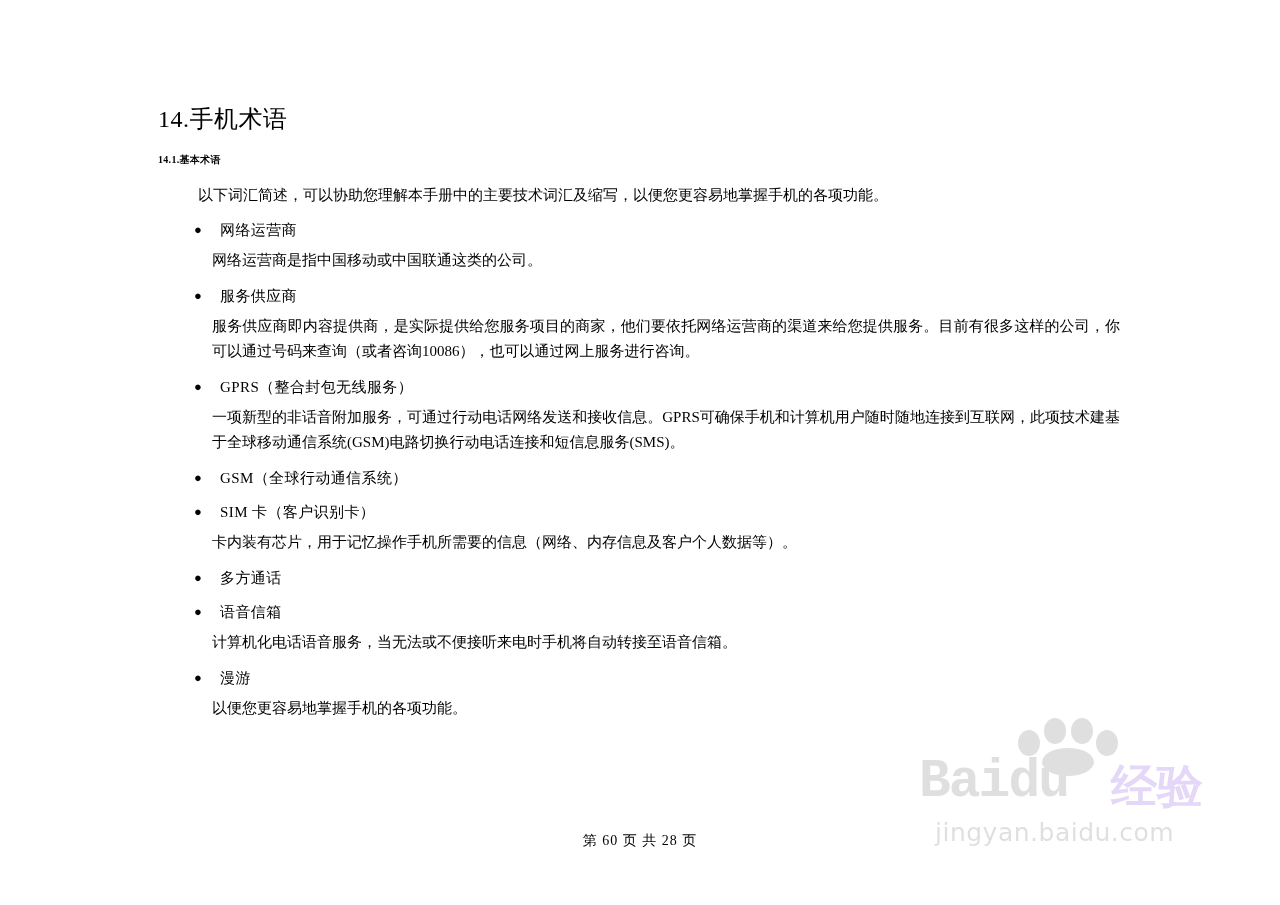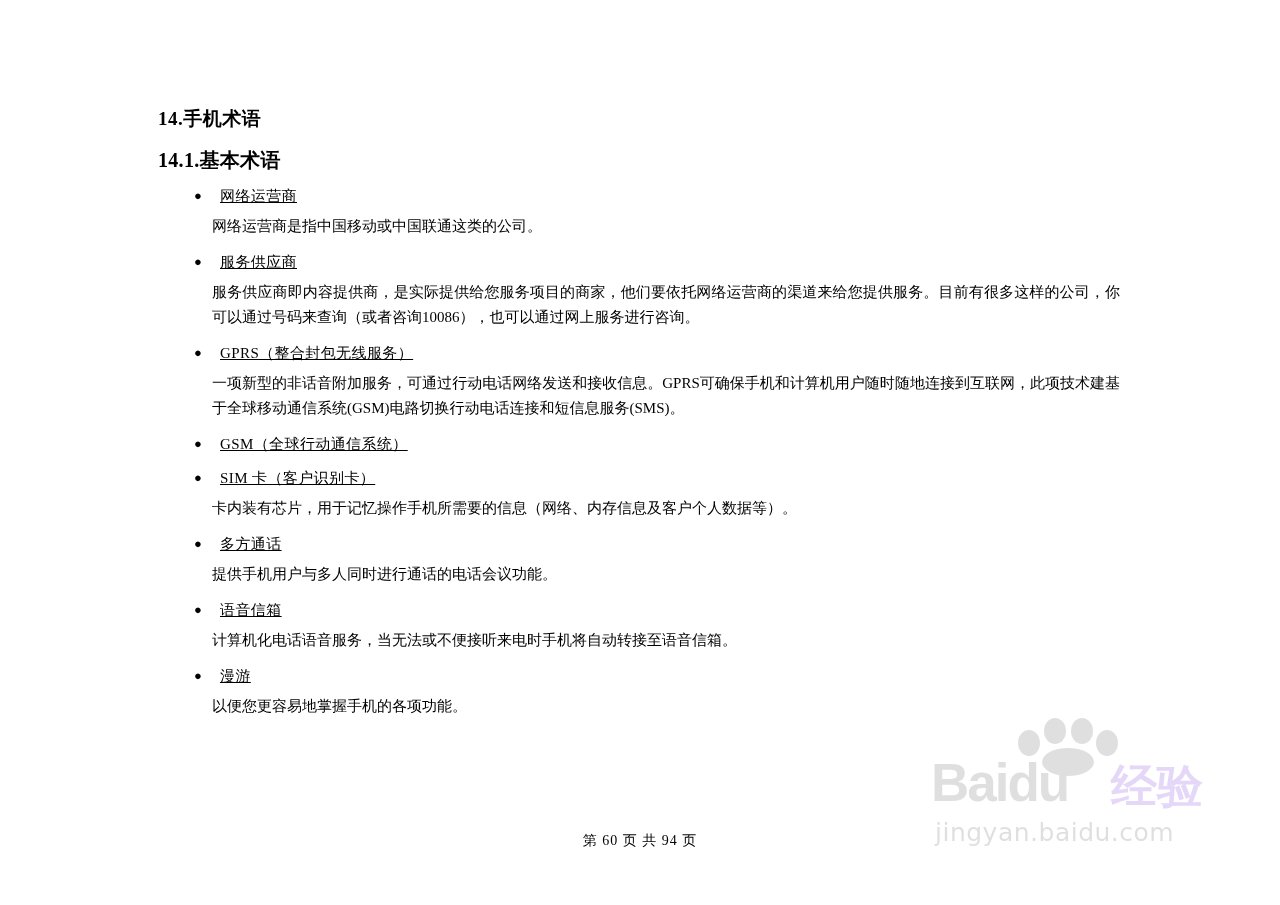--- a/index.html
+++ b/index.html
@@ -21,28 +21,28 @@
     height: 905px;
     box-sizing: border-box;
   }
   .content {
     position: absolute;
     left: 158px;
     top: 104px;
     width: 970px;
   }
   h1.chapter-title {
-    font-size: 19px;
-    font-weight: bold;
+    font-size: 24px;
+    font-weight: normal;
     margin: 0 0 0 0;
     line-height: 30px;
     letter-spacing: 0.5px;
   }
   h2.section-title {
-    font-size: 20px;
+    font-size: 10px;
     font-weight: bold;
     margin: 13px 0 0 0;
     line-height: 26px;
     letter-spacing: 0.3px;
   }
   p.intro {
     font-size: 15px;
     margin: 10px 0 0 40px;
     line-height: 24px;
   }
@@ -63,21 +63,20 @@
   }
   .bullet {
     position: absolute;
     left: -26px;
     top: 0px;
     font-size: 13px;
     line-height: 22px;
   }
   .term-label {
     letter-spacing: 0.4px;
-    text-decoration: underline;
   }
   .term-body {
     font-size: 15px;
     line-height: 25px;
     margin: 7px 8px 0 54px;
     text-align: justify;
   }
   .footer {
     position: absolute;
     left: 0;
@@ -92,23 +91,23 @@
     position: absolute;
     left: 915px;
     top: 718px;
     width: 320px;
     height: 135px;
     opacity: 0.18;
     pointer-events: none;
   }
   .wm-baidu {
     position: absolute;
-    left: 16px;
+    left: 4px;
     top: 34px;
-    font-family: Liberation Sans, sans-serif;
+    font-family: Liberation Mono, monospace;
     font-size: 53px;
     font-weight: bold;
     color: #555;
     letter-spacing: -2px;
   }
   .wm-cn {
     position: absolute;
     left: 196px;
     top: 38px;
     font-family: "DejaVu Sans", sans-serif;
@@ -147,20 +146,21 @@
   <div class="content">
 
     <h1 class="chapter-title">
       <span>14.</span><span>手机术语</span>
     </h1>
 
     <h2 class="section-title">
       <span>14.1.</span><span>基本术语</span>
     </h2>
 
+    <p class="intro">以下词汇简述，可以协助您理解本手册中的主要技术词汇及缩写，以便您更容易地掌握手机的各项功能。</p>
 
     <ul class="terms">
 
       <li class="term">
         <div class="term-head">
           <span class="bullet">●</span>
           <span class="term-label">网络运营商</span>
         </div>
         <div class="term-body">网络运营商是指中国移动或中国联通这类的公司。</div>
       </li>
@@ -194,21 +194,20 @@
           <span class="term-label">SIM 卡（客户识别卡）</span>
         </div>
         <div class="term-body">卡内装有芯片，用于记忆操作手机所需要的信息（网络、内存信息及客户个人数据等）。</div>
       </li>
 
       <li class="term">
         <div class="term-head">
           <span class="bullet">●</span>
           <span class="term-label">多方通话</span>
         </div>
-        <div class="term-body">提供手机用户与多人同时进行通话的电话会议功能。</div>
       </li>
 
       <li class="term">
         <div class="term-head">
           <span class="bullet">●</span>
           <span class="term-label">语音信箱</span>
         </div>
         <div class="term-body">计算机化电话语音服务，当无法或不便接听来电时手机将自动转接至语音信箱。</div>
       </li>
 
@@ -216,21 +215,21 @@
         <div class="term-head">
           <span class="bullet">●</span>
           <span class="term-label">漫游</span>
         </div>
         <div class="term-body">以便您更容易地掌握手机的各项功能。</div>
       </li>
 
     </ul>
   </div>
 
-  <div class="footer">第 60 页 共 94 页</div>
+  <div class="footer">第 60 页 共 28 页</div>
 
   <div class="watermark">
     <div class="wm-paw">
       <div class="paw-pad" style="left:4px;  top:12px; width:22px; height:26px;"></div>
       <div class="paw-pad" style="left:30px; top:0px;  width:22px; height:26px;"></div>
       <div class="paw-pad" style="left:57px; top:0px;  width:22px; height:26px;"></div>
       <div class="paw-pad" style="left:82px; top:12px; width:22px; height:26px;"></div>
       <div class="paw-pad" style="left:28px; top:30px; width:52px; height:28px;"></div>
     </div>
     <div class="wm-baidu">Baidu</div>

